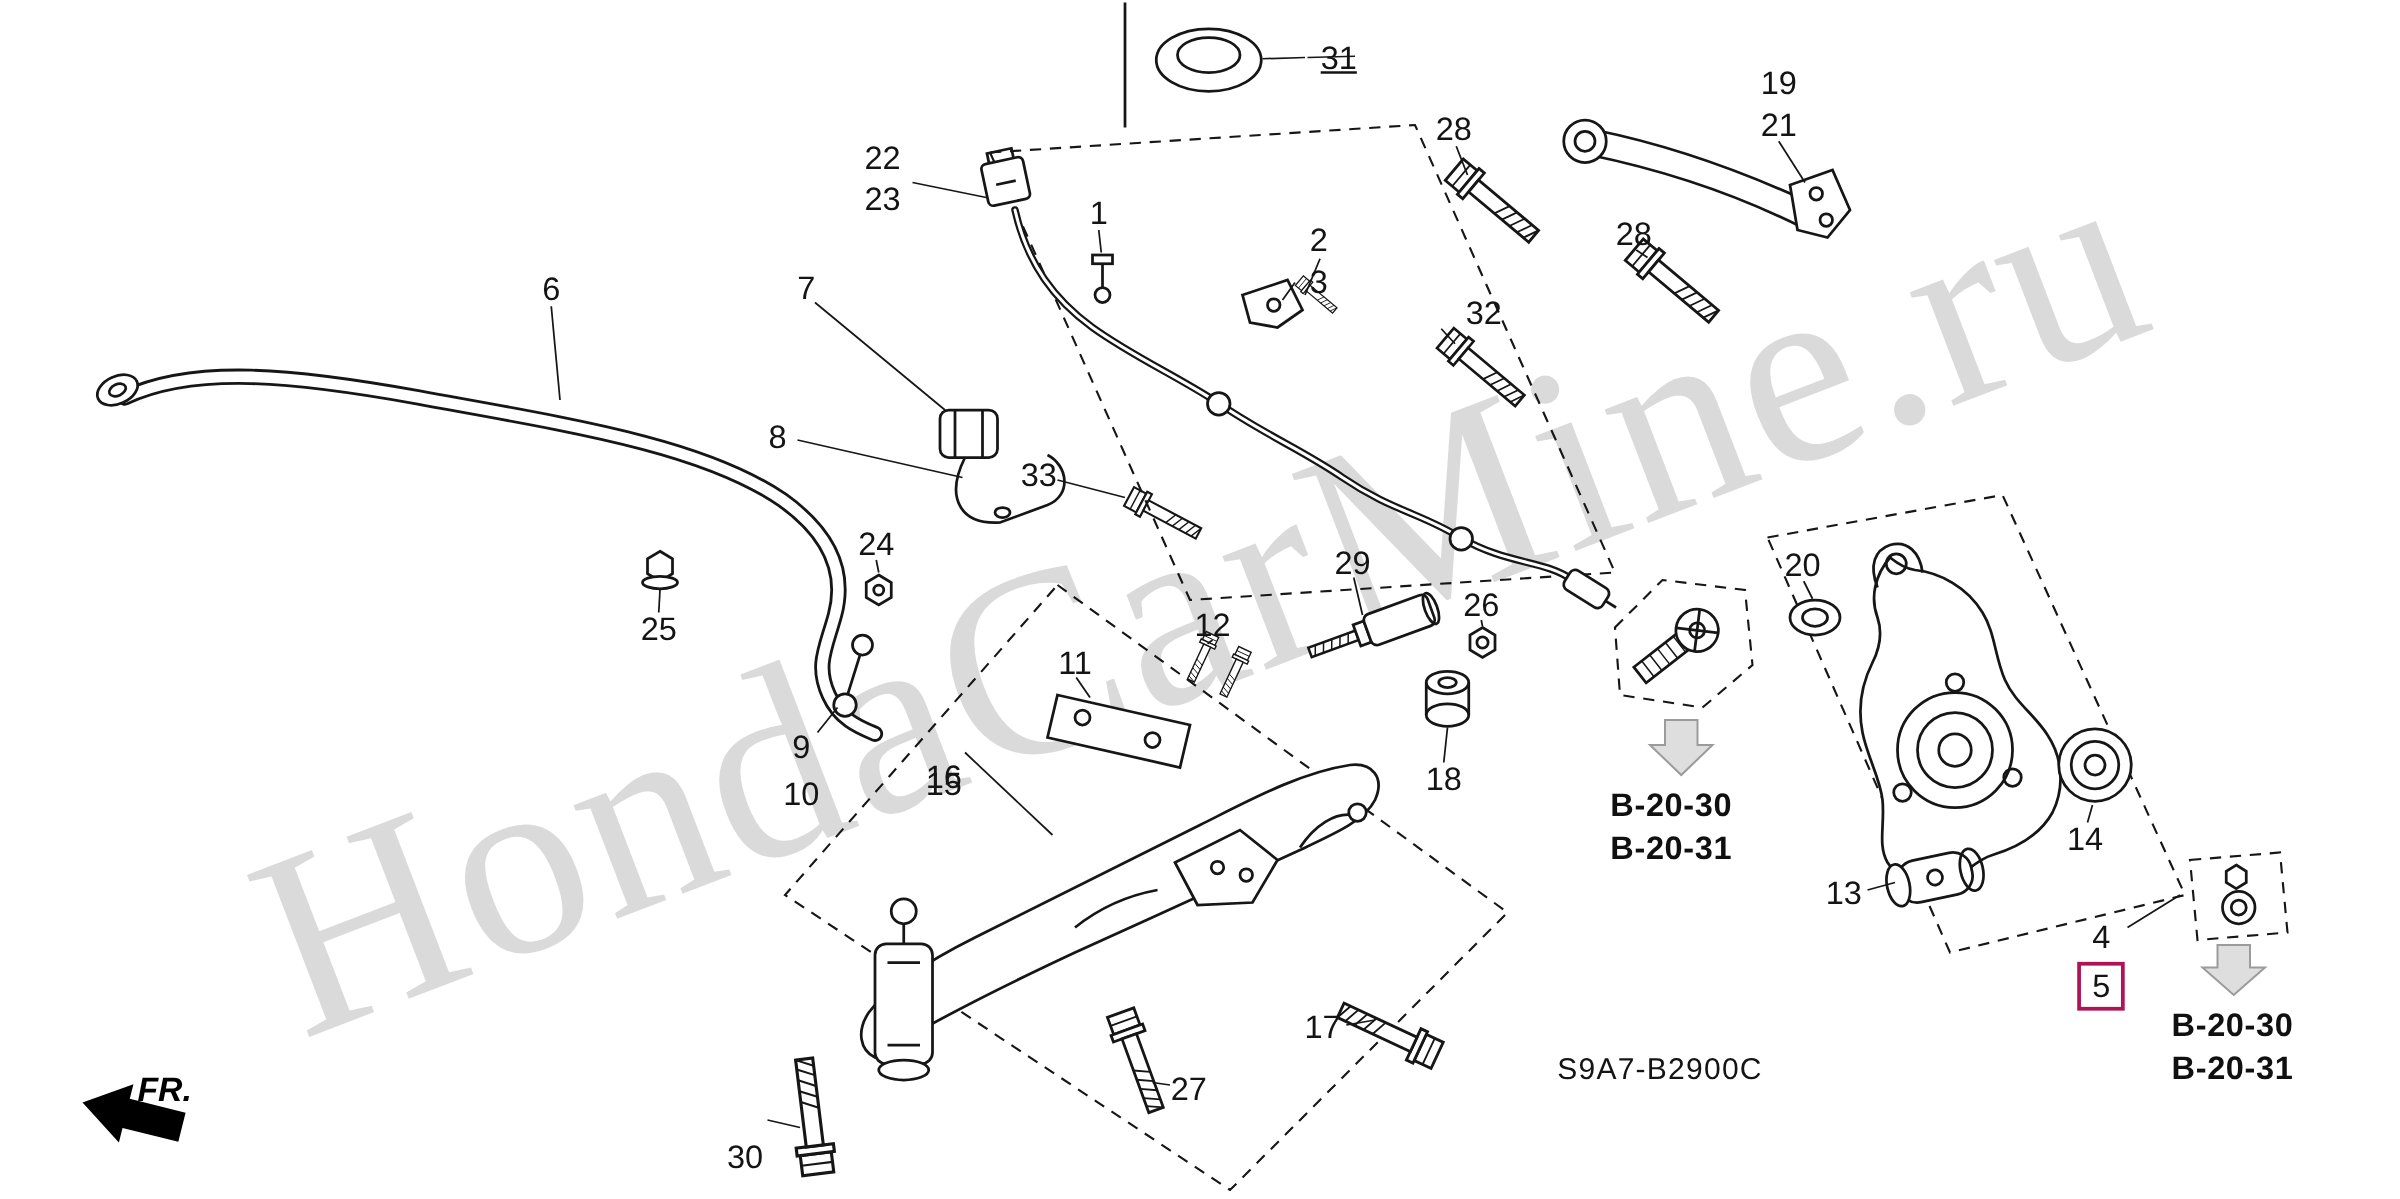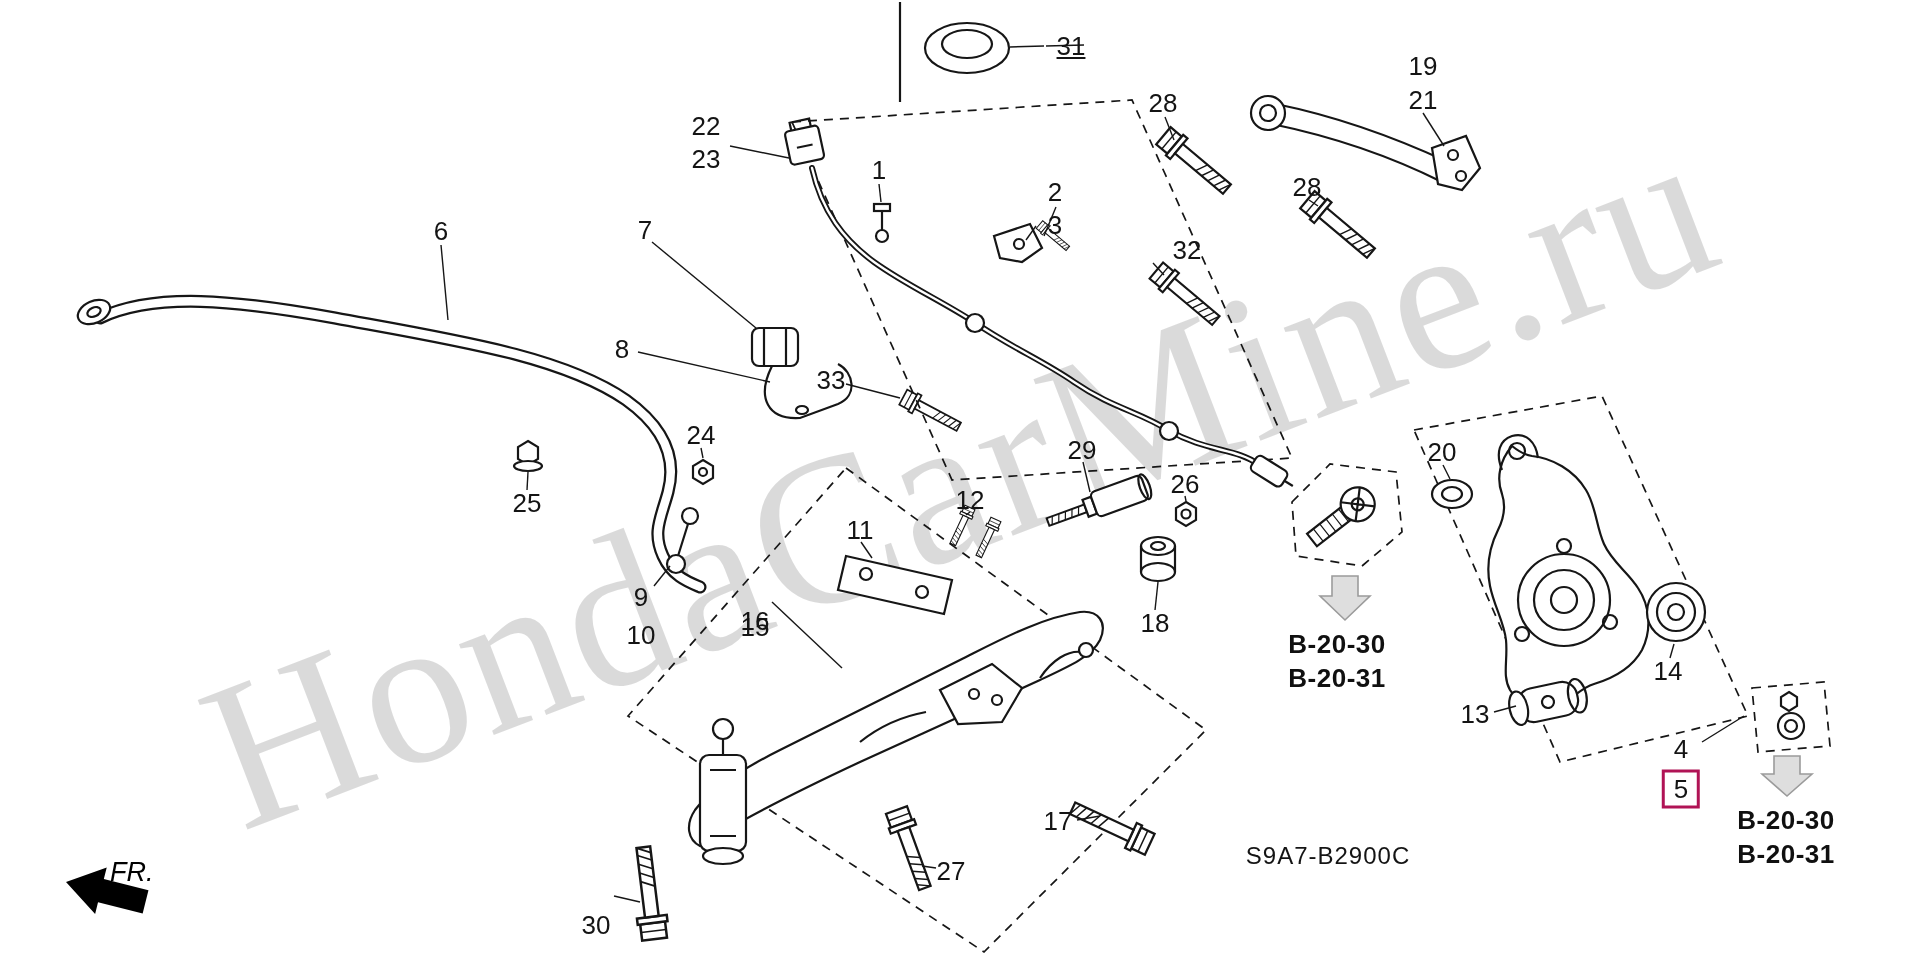--- a/index.html
+++ b/index.html
@@ -36,21 +36,21 @@
     position:absolute; transform:translate(-50%,-50%);
     font-size:26px; font-weight:bold; color:#101010; line-height:1; cursor:pointer;
     letter-spacing:0.5px;
   }
   .diagram-code {
     position:absolute; transform:translate(-50%,-50%);
     font-size:24px; color:#141414; letter-spacing:1px;
   }
   .fr-label {
     position:absolute; transform:translate(0,-50%);
-    font-size:27px; font-weight:normal; font-style:italic; color:#000;
+    font-size:27px; font-weight:bold; font-style:italic; color:#000;
   }
 </style>
 </head>
 <body>
 
 <div class="stage">
 
   <div class="watermark">HondaCarMine.ru</div>
 
   <svg class="art" width="1920" height="959" viewBox="0 0 1920 959">

